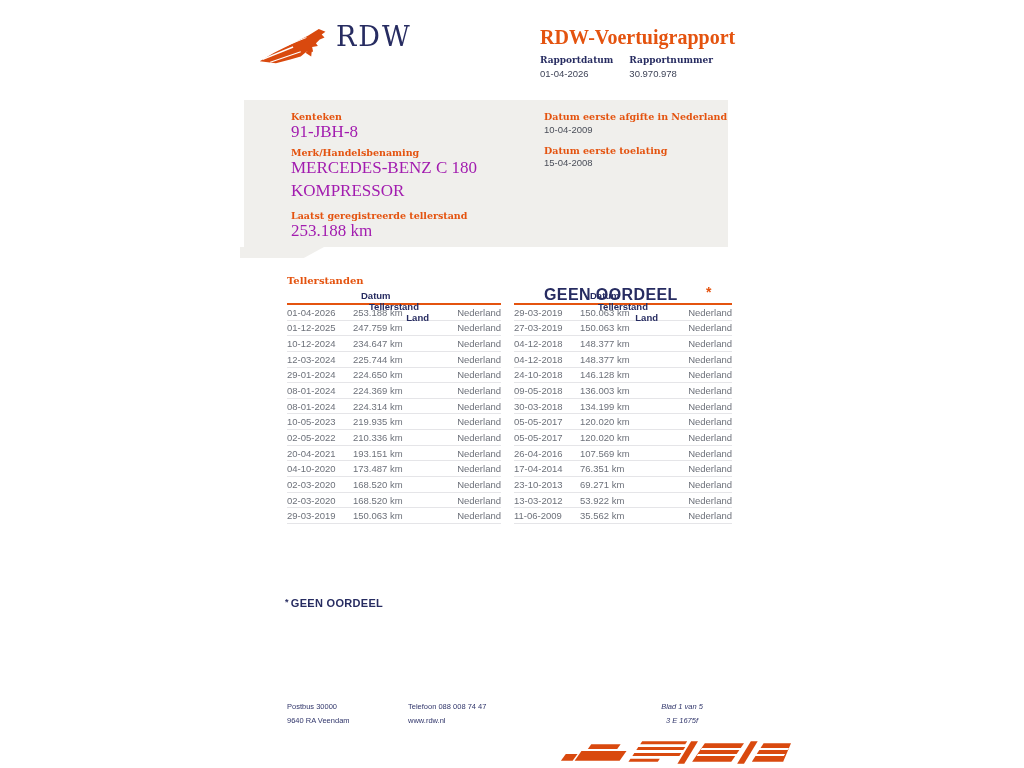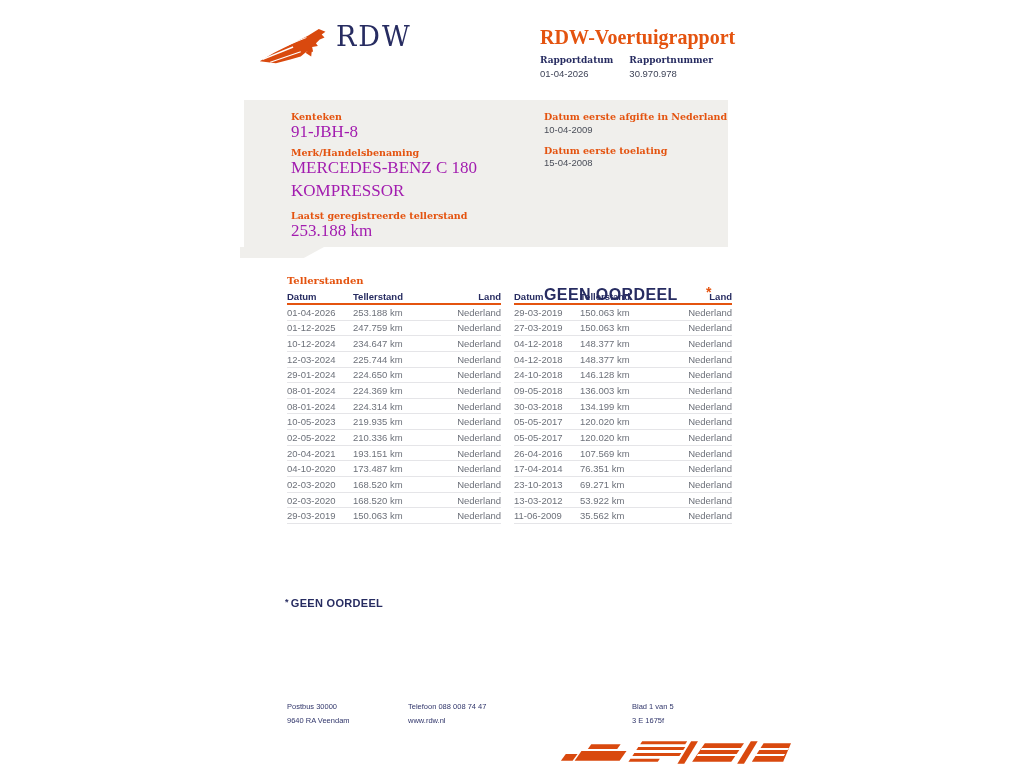--- a/index.html
+++ b/index.html
@@ -59,36 +59,36 @@
     position:absolute;left:287px;top:275px;margin:0;
     font-family:"DejaVu Serif","Liberation Serif",serif;
     font-size:10px;font-weight:bold;color:var(--orange);
   }
   .mileage-table{position:absolute;top:290px;}
   #table-left{left:287px;width:214px;}
   #table-right{left:514px;width:218px;}
   .trow{display:flex;align-items:center;height:14.65px;border-bottom:1px solid #e5e5e8;
     font-size:9.5px;color:var(--row-text);}
   .trow.thead{height:13px;border-bottom:2px solid var(--orange);
-    font-weight:bold;color:var(--navy);}
+    font-weight:bold;color:var(--navy);flex-direction:column;}
   .tcell.c0{width:66px;}
   .tcell.c1{flex:1;text-align:left;}
   .tcell.c2{width:70px;text-align:right;}
   
   .footnote-heading{position:absolute;left:285px;top:597px;font-size:11px;font-weight:800;color:var(--navy);letter-spacing:.3px;}
   .footnote-marker{font-size:9px;vertical-align:top;margin-right:2px;color:var(--navy);}
   .footnote-body{
     position:absolute;left:287px;top:614px;width:438px;
     font-size:9px;line-height:14.5px;color:var(--orange-soft);
   }
   
   .footer-col{position:absolute;top:700px;font-size:7.5px;color:#31366b;line-height:14px;}
   .footer-col.c1{left:287px;}
   .footer-col.c2{left:408px;}
-  .footer-col.c3{left:632px;width:100px;text-align:left;}
+  .footer-col.c3{left:632px;width:100px;text-align:center;font-style:italic;}
   
   .stripes-icon{position:absolute;left:556px;top:737px;width:235px;height:31px;}
 </style>
 </head>
 <body>
 
 <div class="page">
 
   <svg class="logo-icon" viewBox="0 0 76 42" xmlns="http://www.w3.org/2000/svg">
     <path fill="#d9490e" d="M1,36 L16,27 L34,18 L52,9 L63,2 L70,5 L66,8 L69,11 L64,13 L60,17 L62,20 L56,21 L57,26 L50,26 L44,31 L33,34 L18,38 Z"></path>

